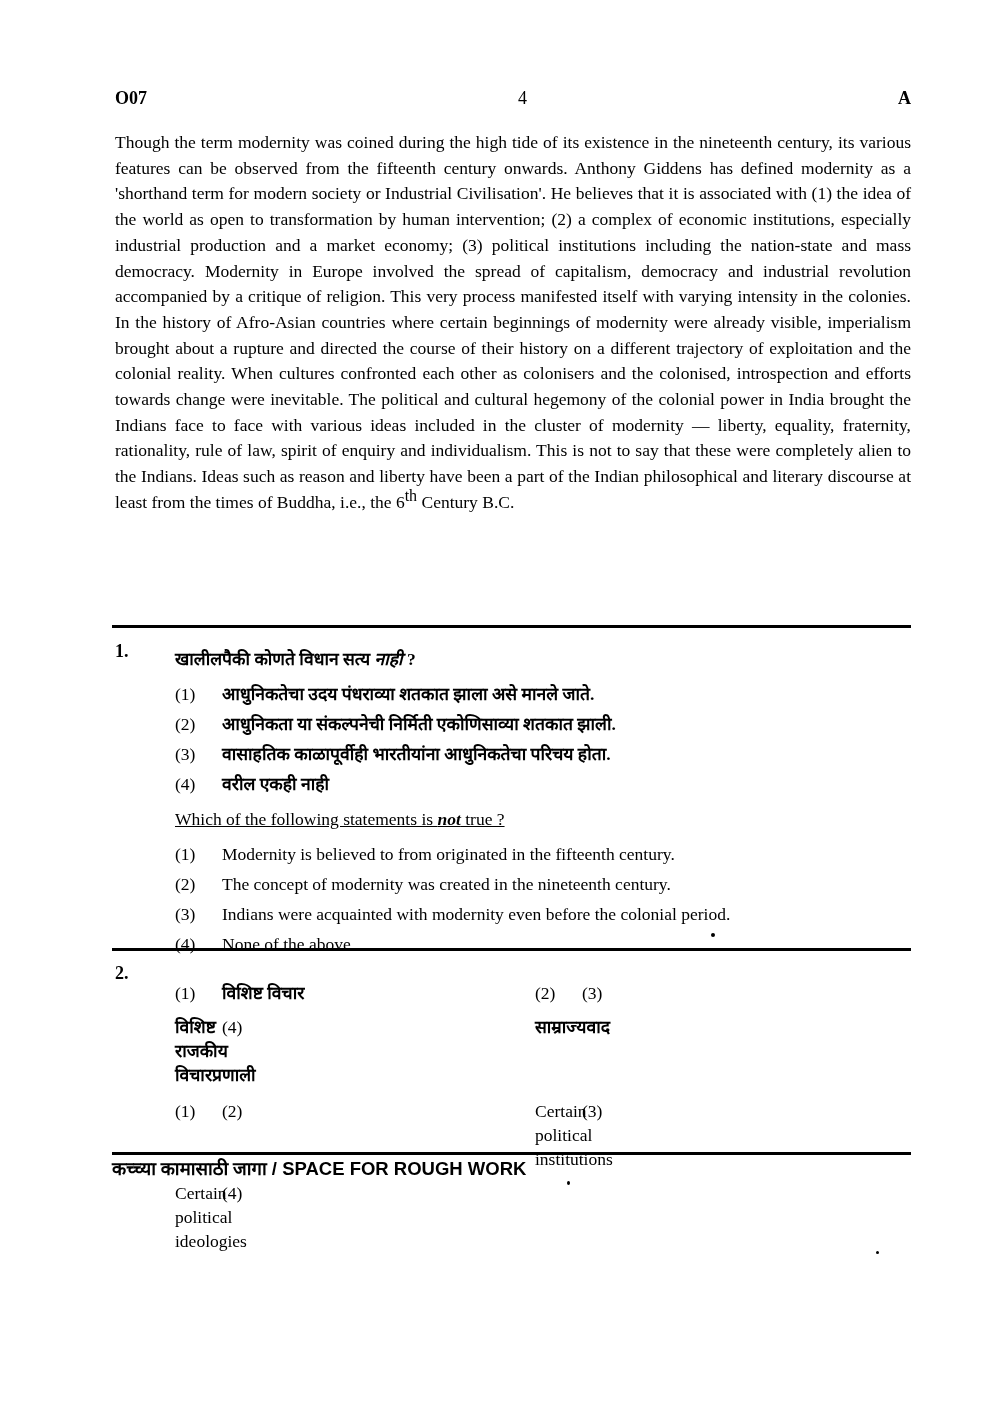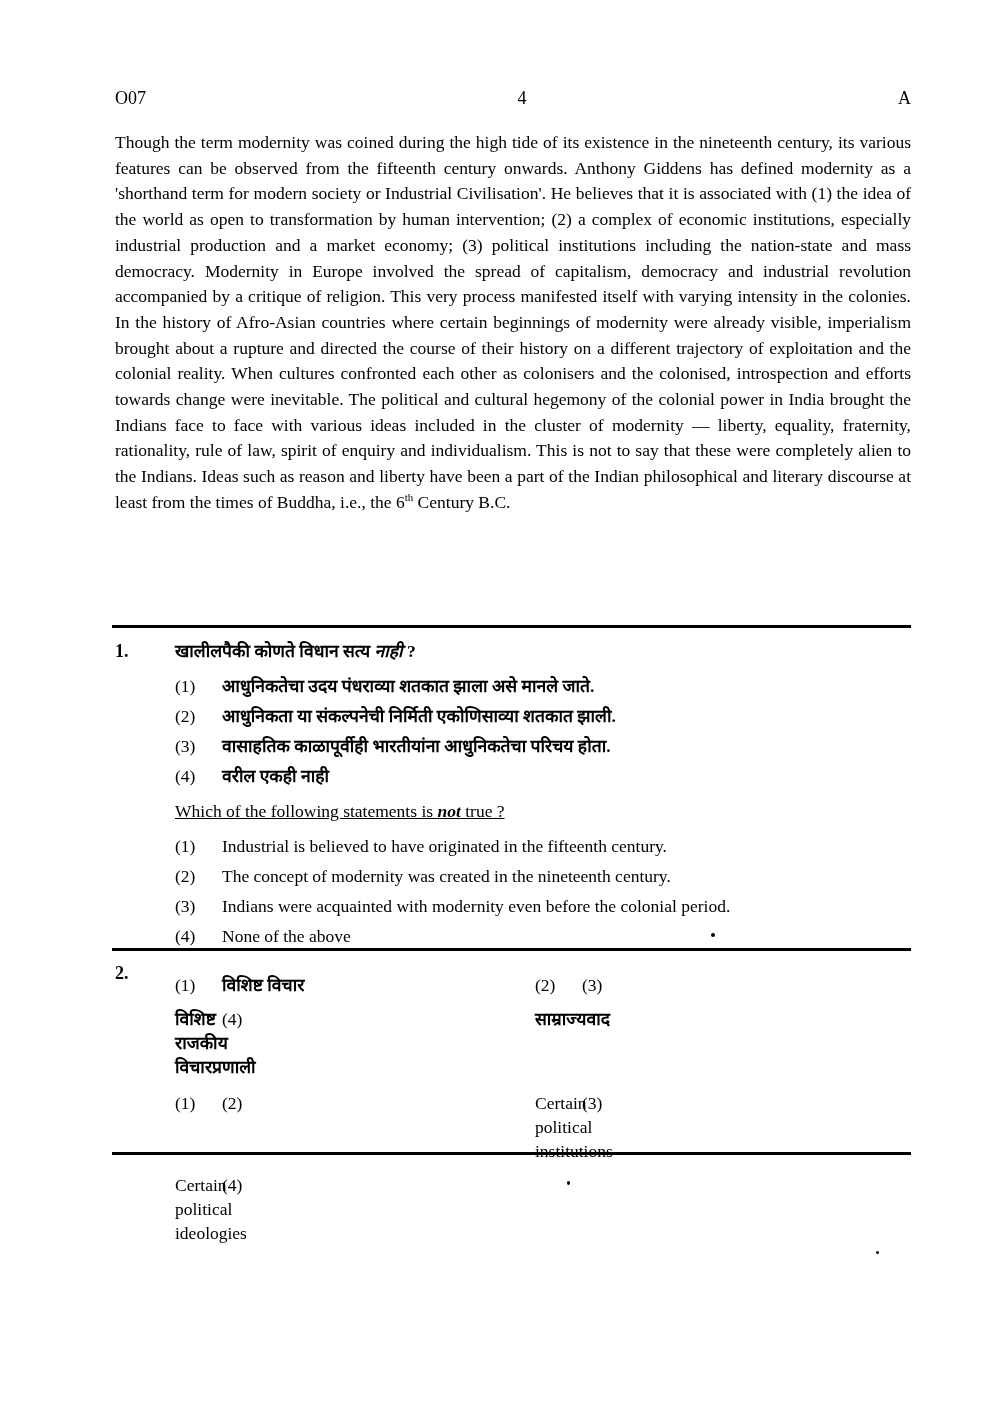--- a/index.html
+++ b/index.html
@@ -16,52 +16,52 @@
   .hdr {
     position: absolute;
     left: 115px;
     top: 88px;
     width: 796px;
     display: flex;
     justify-content: space-between;
     align-items: baseline;
     font-size: 18px;
   }
-  .b { font-weight: normal; }
+  .b { font-weight: bold; }
   .passage {
     position: absolute;
     left: 115px;
     top: 130px;
     width: 796px;
     margin: 0;
     font-size: 17.5px;
     line-height: 25.7px;
     text-align: justify;
   }
-  .passage sup { font-size: 11px; line-height: 0; }
+  .passage sup { font-size: 16px; line-height: 0; }
   .rule {
     position: absolute;
     left: 112px;
     width: 799px;
     height: 3px;
     background: #000;
   }
   .q {
     position: absolute;
     left: 115px;
     width: 796px;
     display: grid;
     grid-template-columns: 60px 1fr;
   }
   .qnum {
     font-weight: bold;
     font-size: 18px;
     line-height: 24px;
   }
-  .qbody { font-size: 17.5px; }
+  .qbody { font-size: 17.5px; margin-top: 8px; }
   .mq, .eq { margin: 0; line-height: 24px; }
   .dev { font-weight: 600; }
   .emph { font-weight: bold; font-style: italic; }
   .opts { margin: 8px 0 0 0; }
   .opt-row { display: flex; line-height: 30px; }
   .onum { width: 47px; flex: 0 0 47px; }
   .otext { flex: 1; }
   .eq { margin-top: 8px; text-decoration: underline; }
   .opts-grid {
     margin-top: 12px;
@@ -119,21 +119,21 @@
         </div>
         <div class="opt-row">
           <span class="onum">(4)</span>
           <span class="otext dev">वरील एकही नाही</span>
         </div>
       </div>
       <p class="eq"><span>Which of the following statements is </span><span class="emph">not</span><span> true ?</span></p>
       <div class="opts">
         <div class="opt-row">
           <span class="onum">(1)</span>
-          <span class="otext">Industrial is believed to have originated in the fifteenth century.</span>
+          <span class="otext">Modernity is believed to from originated in the fifteenth century.</span>
         </div>
         <div class="opt-row">
           <span class="onum">(2)</span>
           <span class="otext">The concept of modernity was created in the nineteenth century.</span>
         </div>
         <div class="opt-row">
           <span class="onum">(3)</span>
           <span class="otext">Indians were acquainted with modernity even before the colonial period.</span>
         </div>
         <div class="opt-row">
@@ -164,18 +164,19 @@
         <span>Certain political institutions</span>
         <span>(3)</span>
         <span>Certain political ideologies</span>
         <span>(4)</span>
       </div>
     </div>
   </section>
 
   <div class="rule" style="top:1152px"></div>
 
+  <div class="footer"><span class="dev">कच्च्या कामासाठी जागा</span><span class="latin"> / </span><span class="latin">SPACE FOR ROUGH WORK</span></div>
 
   <div class="speck" style="left:711px; top:933px; width:4px; height:4px;"></div>
   <div class="speck" style="left:567px; top:1181px; width:3px; height:4px;"></div>
   <div class="speck" style="left:876px; top:1251px; width:3px; height:3px;"></div>
 
 </div>
 
 </body></html>

